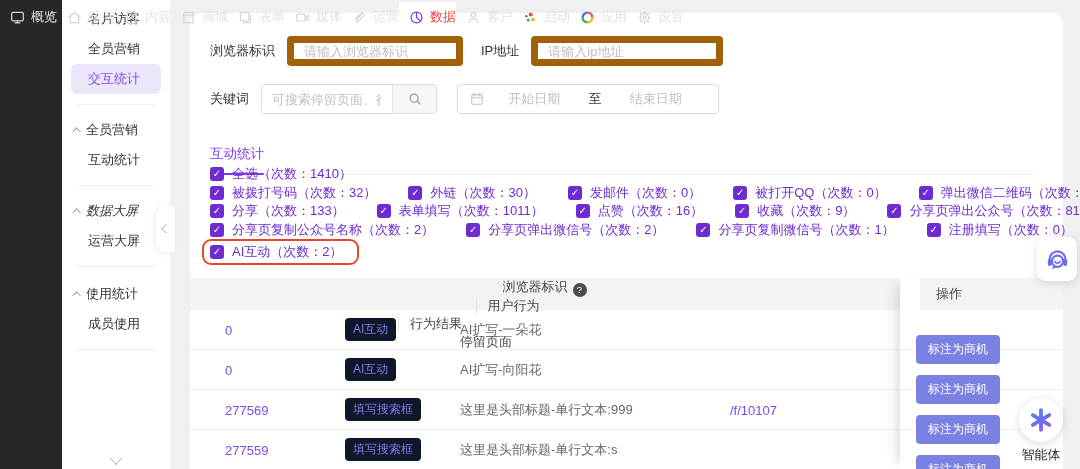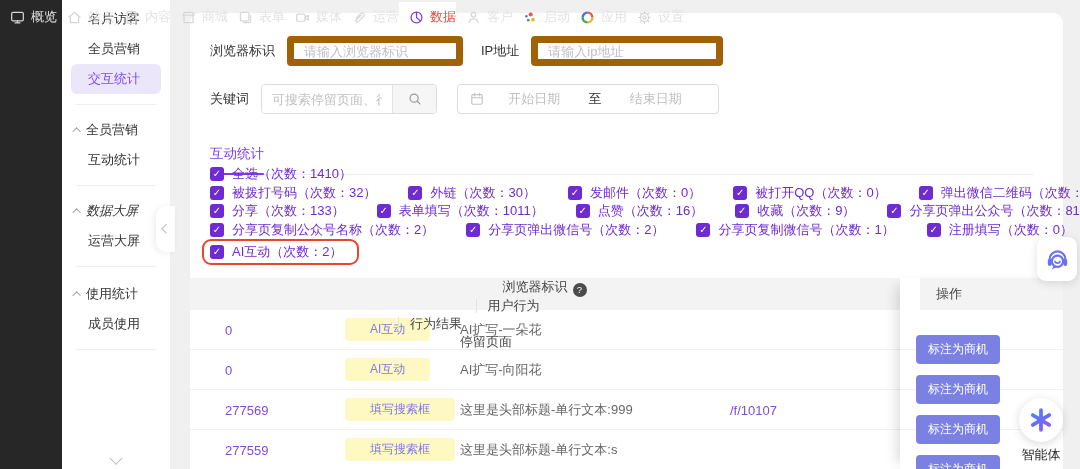--- a/index.html
+++ b/index.html
@@ -67,21 +67,21 @@
   .t-row { height:40px; align-items:center; border-bottom:1px solid #f1f1f1; }
   .c1 { width:155px; padding-left:35px; }
   .c2 { width:115px; }
   .c3 { width:270px; }
   .c4 { width:170px; }
   .th { font-size:13px; color:#454545; font-weight:400; white-space:nowrap; }
   .t-hrow .c2, .t-hrow .c3, .t-hrow .c4 { position:relative; }
   .t-hrow .c2::before, .t-hrow .c3::before { content:""; position:absolute; left:-12px; top:2px; height:14px; border-left:1px solid #e2e2e2; }
   .help { display:inline-flex; width:14px; height:14px; border-radius:50%; background:#4b4b4b; color:#fff; font-size:9.5px; align-items:center; justify-content:center; margin-left:5px; vertical-align:-2px; cursor:pointer; }
   .link { font-size:13px; color:#7d4be0; cursor:pointer; }
-  .badge { display:inline-block; font-size:12px; color:#8277e6; background:#fef9c3; border-radius:4px; padding:3px 25px; }
+  .badge { display:inline-block; font-size:12px; color:#8277e6; background:#0f172a; border-radius:4px; padding:3px 8px; }
   .result { font-size:13px; color:#666; }
 
   
   .op-col { position:absolute; left:710px; top:0; width:163px; background:#fff; box-shadow:-10px 0 12px -7px rgba(0,0,0,.14); }
   .op-h { height:32px; background:#f3f3f4; display:flex; align-items:center; padding-left:16px;margin-left:20px; }
   .op-cell { height:40px; display:flex; align-items:center; padding-left:16px; border-bottom:1px solid #f1f1f1; }
   .btn { background:#7b81e3; color:#fff; font-size:12px; border:none; border-radius:4px; padding:6px 12px; cursor:pointer; white-space:nowrap;margin-top:39px; }
 
   
   .svc-widget { position:absolute; left:1037px; top:237px; width:40px; height:44px; background:#fff; border-radius:9px; box-shadow:0 2px 10px rgba(0,0,0,.13); display:flex; align-items:center; justify-content:center; cursor:pointer; z-index:8; }

